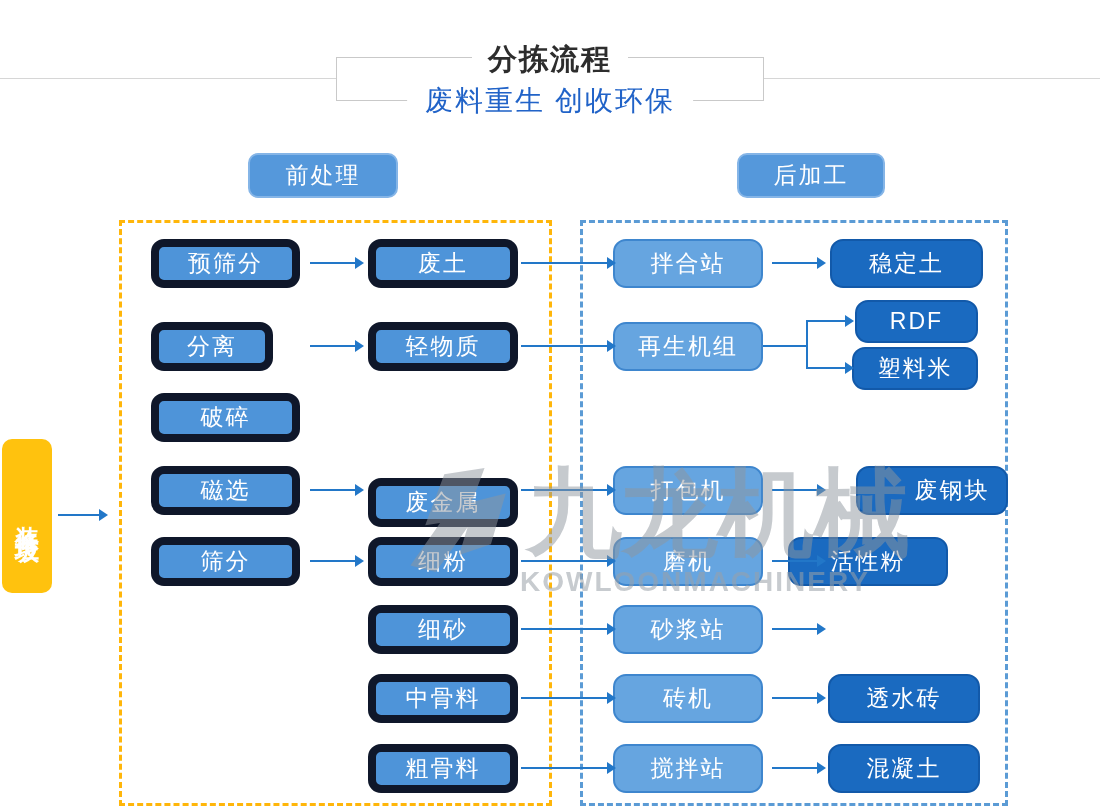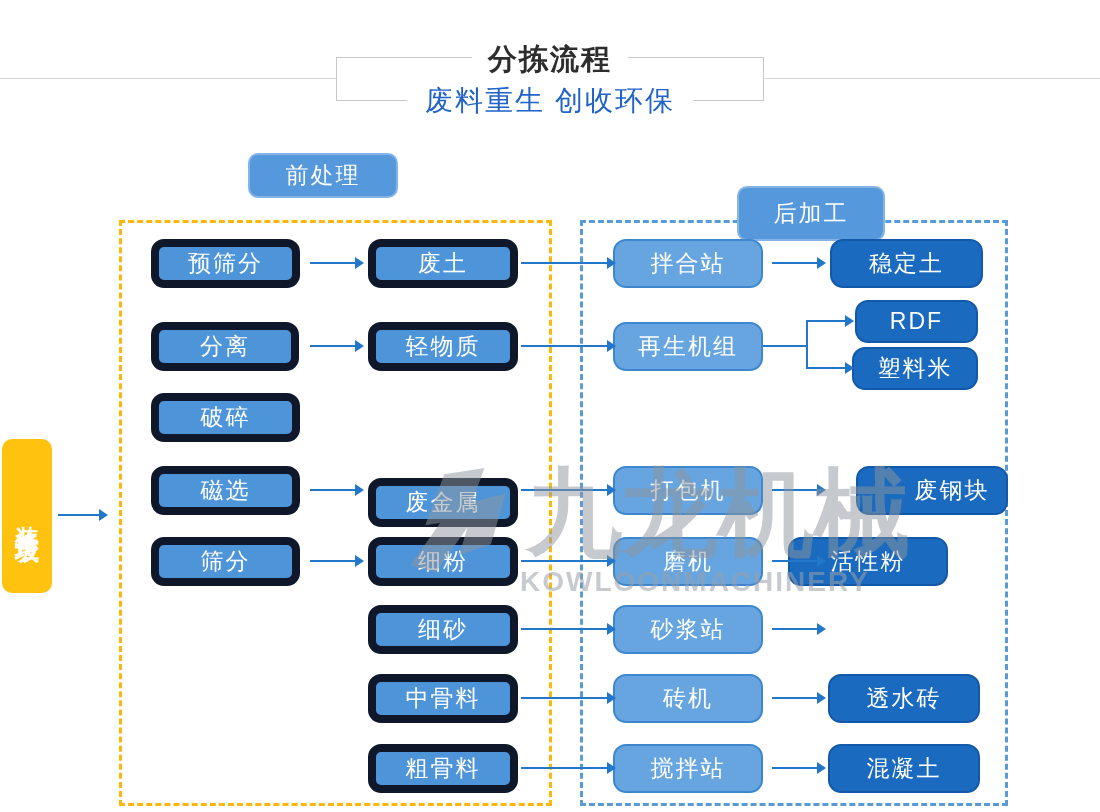--- a/index.html
+++ b/index.html
@@ -52,30 +52,30 @@
 
 <div class="stage">
 
   <div class="hline" style="left:0;top:78px;width:336px;"></div>
   <div class="hline" style="left:764px;top:78px;width:336px;"></div>
   <div class="hframe"></div>
   <div class="htitle">分拣流程</div>
   <div class="hsub">废料重生 创收环保</div>
 
   <div class="pill" style="left:248px;top:153px;width:150px;height:45px;">前处理</div>
-  <div class="pill" style="left:737px;top:153px;width:148px;height:55px;margin-top:33px;">后加工</div>
+  <div class="pill" style="left:737px;top:153px;width:148px;height:45px;">后加工</div>
 
   <div class="zone pre" style="left:119px;top:220px;width:433px;height:586px;"></div>
   <div class="zone post" style="left:580px;top:220px;width:428px;height:586px;"></div>
 
   <div class="source">装修垃圾</div>
   <div class="arr head" style="left:58px;top:514px;width:48px;"></div>
 
   <div class="box mid" style="left:151px;top:239px;width:149px;height:49px;">预筛分</div>
-  <div class="box mid" style="left:151px;top:322px;width:148px;height:49px;">分离</div>
+  <div class="box mid" style="left:151px;top:322px;width:122px;height:49px;">分离</div>
   <div class="box mid" style="left:151px;top:393px;width:149px;height:49px;">破碎</div>
   <div class="box mid" style="left:151px;top:466px;width:149px;height:49px;">磁选</div>
   <div class="box mid" style="left:151px;top:537px;width:149px;height:49px;">筛分</div>
 
   <div class="box mid" style="left:368px;top:239px;width:150px;height:49px;">废土</div>
   <div class="box mid" style="left:368px;top:322px;width:150px;height:49px;">轻物质</div>
   <div class="box mid" style="left:368px;top:466px;width:150px;height:49px;margin-top:12px;">废金属</div>
   <div class="box mid" style="left:368px;top:537px;width:150px;height:49px;">细粉</div>
   <div class="box mid" style="left:368px;top:605px;width:150px;height:49px;">细砂</div>
   <div class="box mid" style="left:368px;top:744px;width:150px;height:49px;">粗骨料</div>

